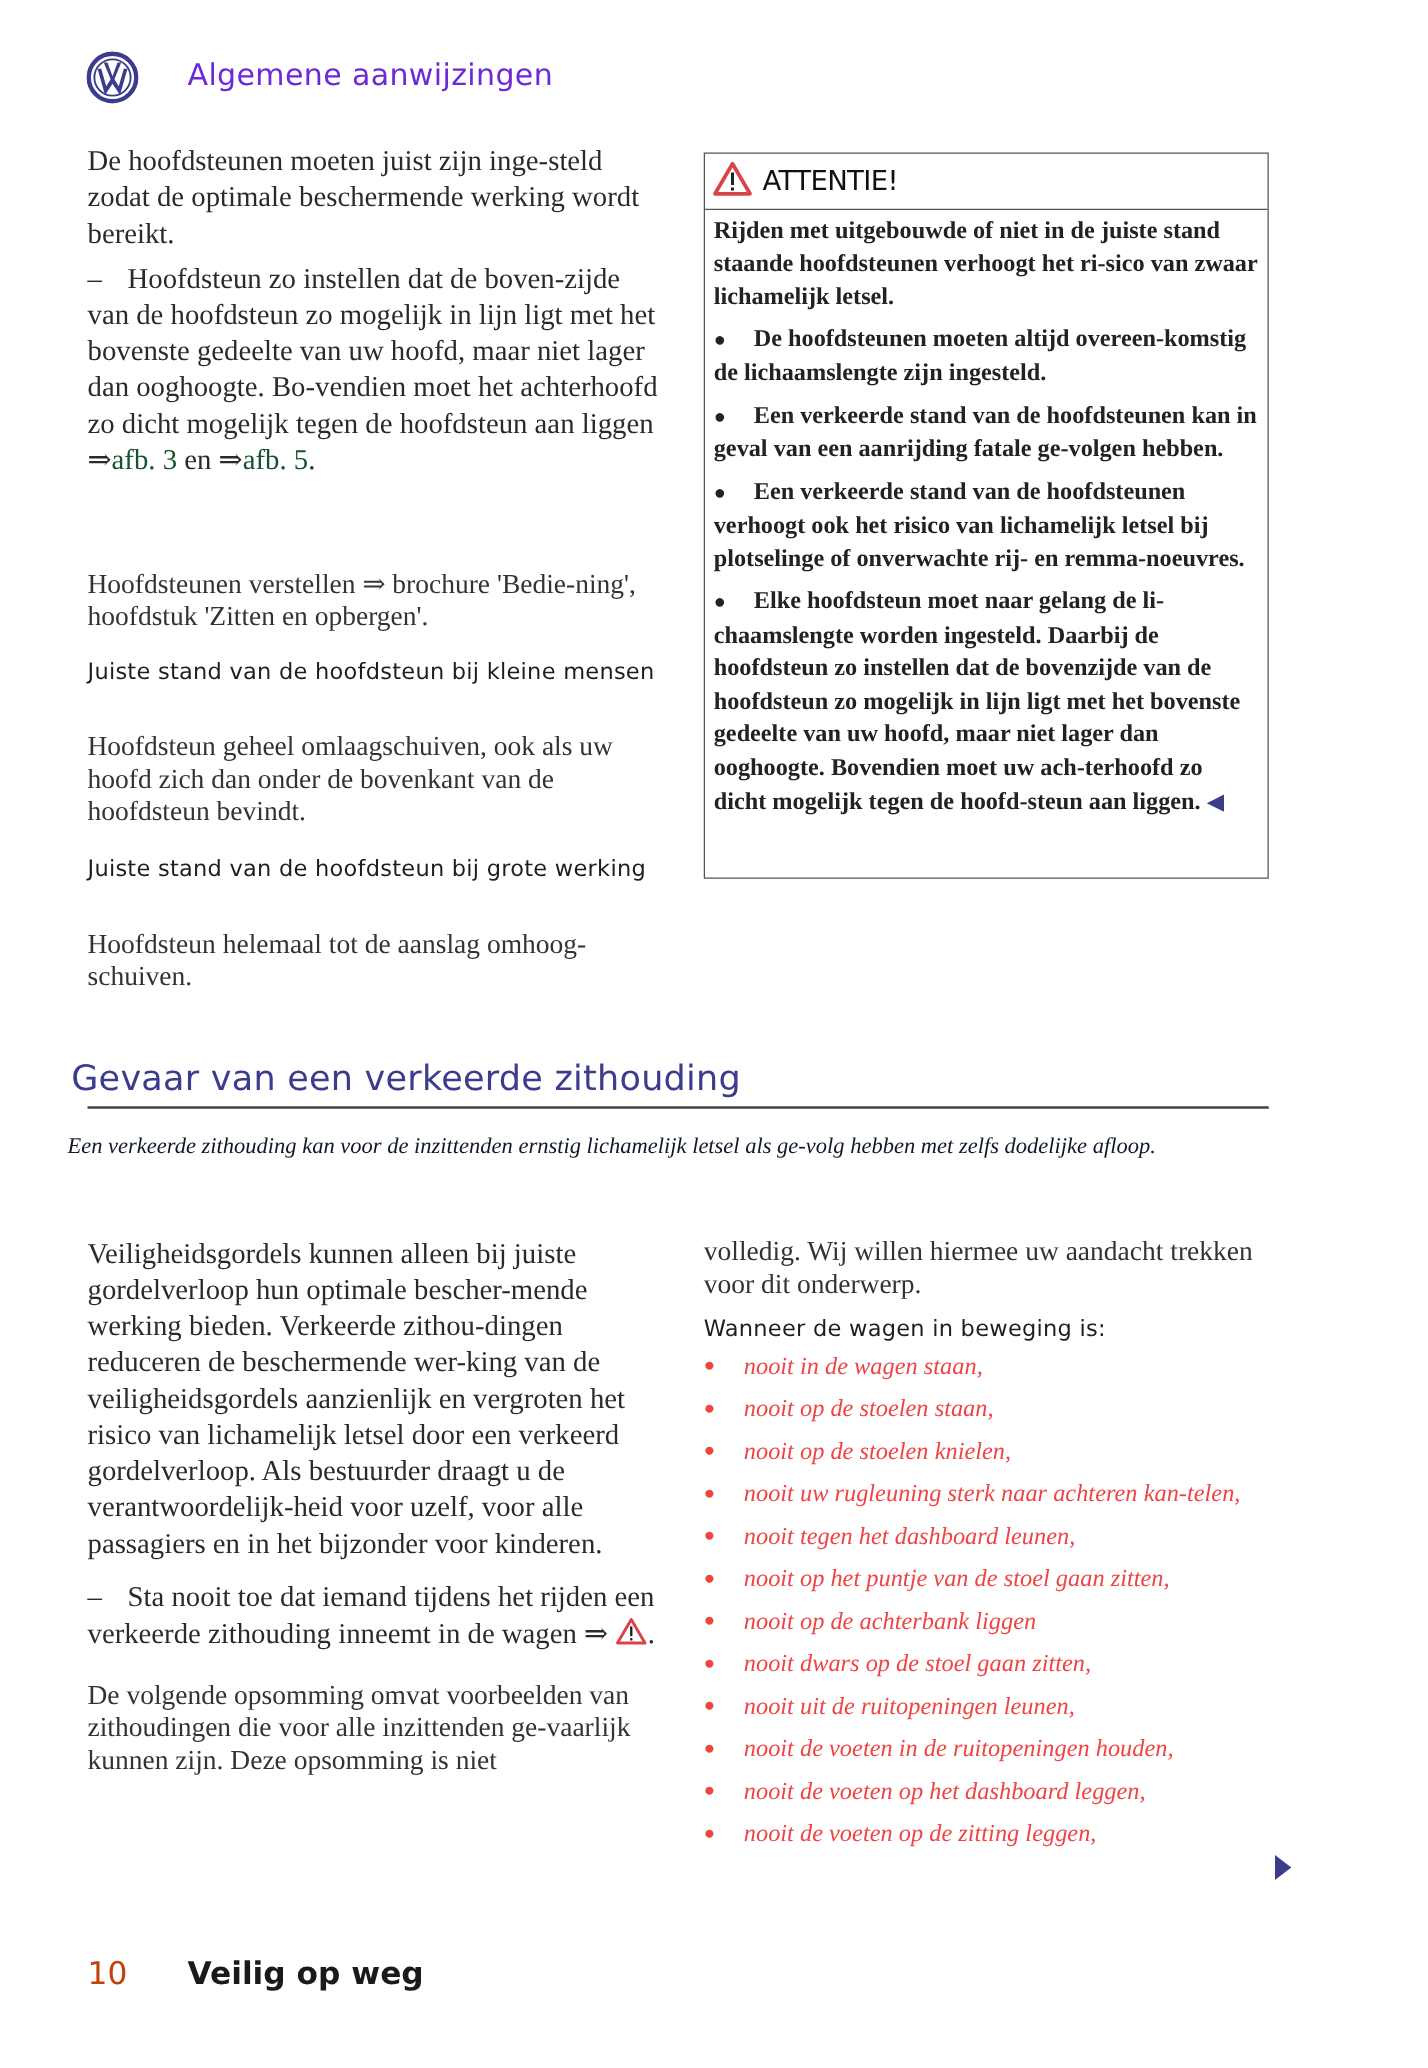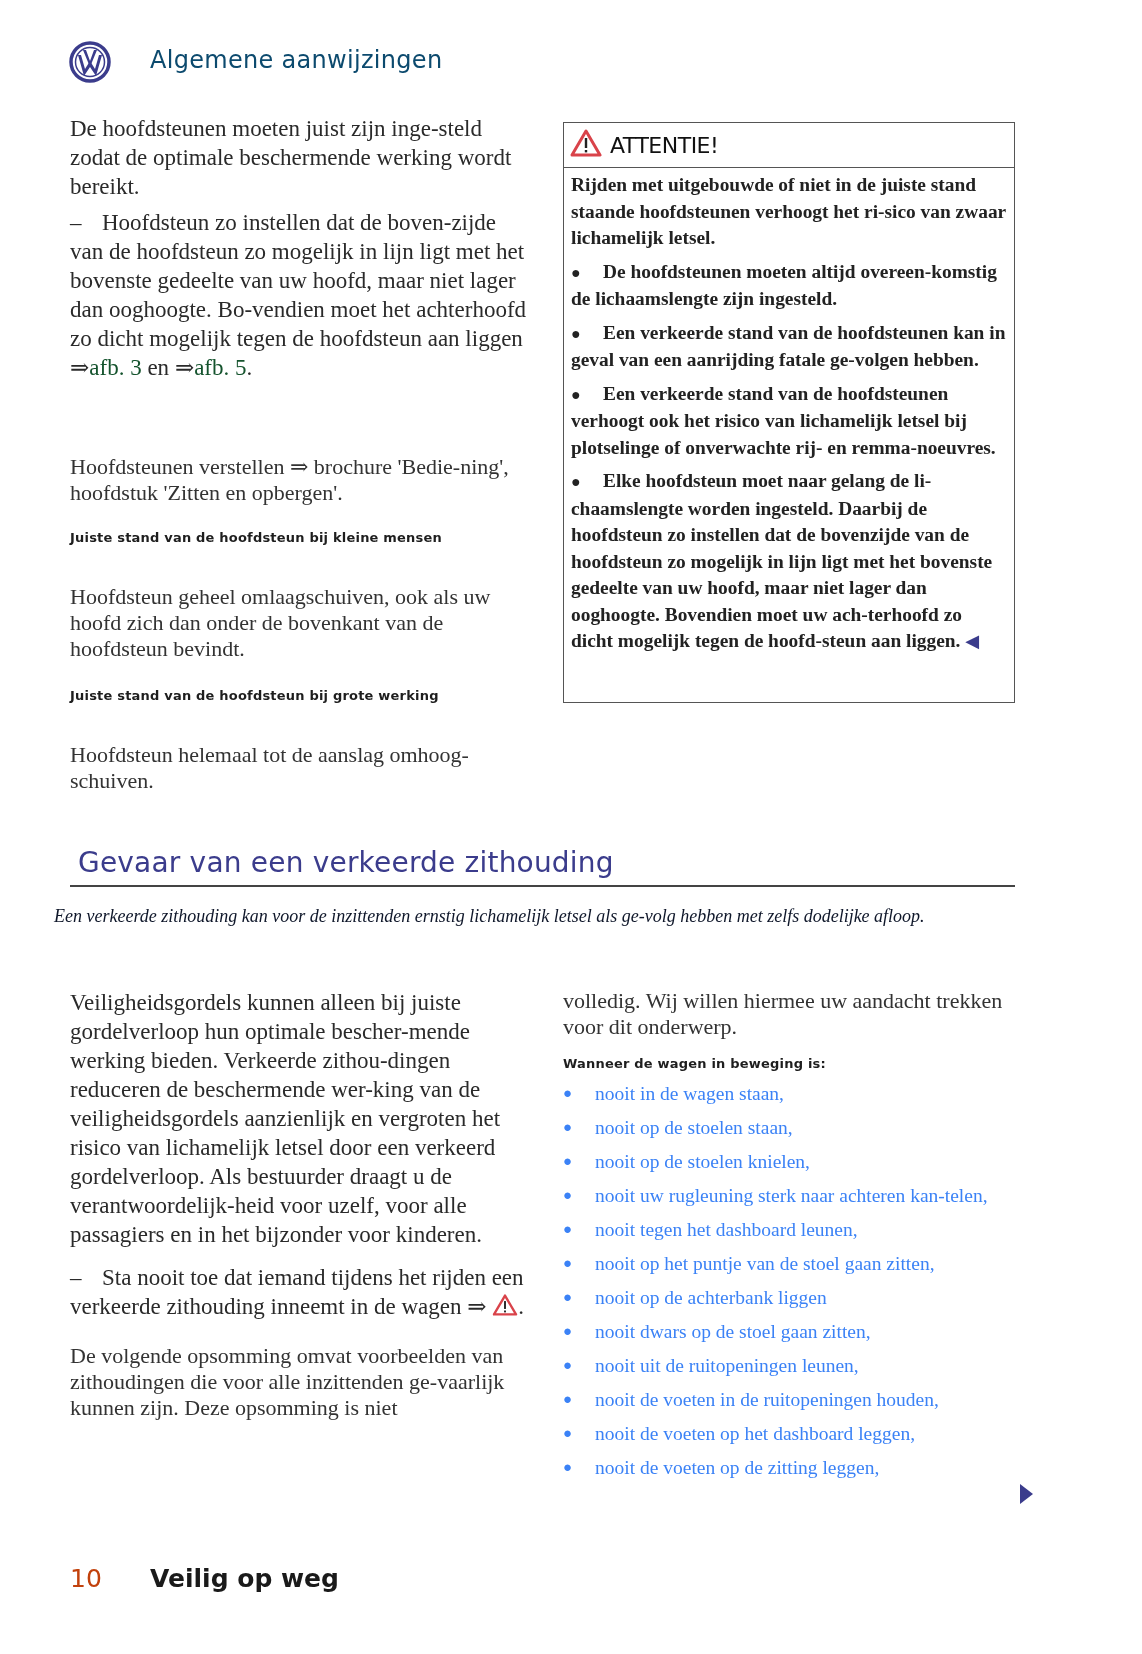--- a/index.html
+++ b/index.html
@@ -2,48 +2,48 @@
 <html><head>
 <meta charset="utf-8">
 <style>
   html, body { margin:0; padding:0; background:#ffffff; }
   body { width:1142px; height:1654px; position:relative; overflow:hidden; color:#222; }
   .sans { font-family: "DejaVu Sans", "Liberation Sans", sans-serif; }
   .abs { position:absolute; }
 
   
   #hdr-logo { left:69px; top:41px; width:42px; height:42px; }
-  #hdr-title { left:150px; top:46px; font-size:24px; letter-spacing:0.3px; color:#0c4a6e; }
+  #hdr-title { left:150px; top:46px; font-size:24px; letter-spacing:0.3px; color:#6d28d9; }
 
   
   .lcol { left:70px; width:460px; }
   .body-lg { font-family:"Liberation Serif","DejaVu Serif",serif; font-size:23px; line-height:29px; color:#2a2a2a; }
   .body-sm { font-family:"Liberation Serif","DejaVu Serif",serif; font-size:22px; line-height:26px; color:#333; }
-  .subhead { font-family:"DejaVu Sans","Liberation Sans",sans-serif; font-size:13px; font-weight:bold; line-height:28px; color:#1e1e1e; letter-spacing:0.2px; }
+  .subhead { font-family:"DejaVu Sans","Liberation Sans",sans-serif; font-size:18px; font-weight:normal; line-height:28px; color:#1e1e1e; letter-spacing:0.2px; }
   .link { color:#14532d; }
   .dash { display:inline-block; width:32px; }
 
   
   #attentie { left:563px; top:122px; width:452px; height:581px; border:1.5px solid #555; box-sizing:border-box; }
   #att-head { height:44px; border-bottom:1.5px solid #555; display:flex; align-items:center; padding-left:6px; }
   #att-head .label { font-family:"DejaVu Sans","Liberation Sans",sans-serif; font-size:22px; color:#111; margin-left:8px; letter-spacing:-0.5px; }
   #att-body { padding:4px 8px 0 7px; font-family:"Liberation Serif","DejaVu Serif",serif; font-weight:bold; font-size:19.4px; line-height:26.5px; color:#222; }
   #att-body p { margin:0 0 7px 0; }
   .bullet { display:inline-block; width:32px; font-size:16px; }
   .end-mark { color:#3b3c8c; font-size:18px; }
 
   
-  #sec-title { left:78px; top:846px; font-family:"DejaVu Sans","Liberation Sans",sans-serif; font-size:28px; color:#3b3c8c; letter-spacing:0.2px; }
+  #sec-title { left:57px; top:846px; font-family:"DejaVu Sans","Liberation Sans",sans-serif; font-size:28px; color:#3b3c8c; letter-spacing:0.2px; }
   #sec-rule { left:70px; top:885px; width:945px; height:2px; background:#444; }
   #sec-intro { left:54px; top:900px; width:950px; font-family:"Liberation Serif","DejaVu Serif",serif; font-style:italic; font-size:18px; line-height:32px; color:#0f172a; }
 
   #col2-left { left:70px; top:988px; width:460px; }
   #col2-right { left:563px; top:988px; width:460px; }
   ul.warn { list-style:none; margin:0; padding:0; }
-  ul.warn li { font-family:"Liberation Serif","DejaVu Serif",serif; font-size:19.5px; line-height:26px; margin-bottom:7px; color:#3b82f6; }
+  ul.warn li { font-family:"Liberation Serif","DejaVu Serif",serif; font-size:19.5px; line-height:26px; margin-bottom:7px; color:#ef4444;font-style:italic; }
   ul.warn li .b { display:inline-block; width:32px; font-size:15px; vertical-align:2px; }
 
   #next-arrow { left:1020px; top:1484px; width:0; height:0; border-top:10px solid transparent; border-bottom:10px solid transparent; border-left:13px solid #3b3c8c; }
 
   #footer-num { left:70px; top:1564px; font-family:"DejaVu Sans","Liberation Sans",sans-serif; font-size:25px; color:#c2410c; }
   #footer-title { left:150px; top:1564px; font-family:"DejaVu Sans","Liberation Sans",sans-serif; font-size:25px; font-weight:bold; color:#1a1a1a; }
 </style>
 </head>
 <body>
 

